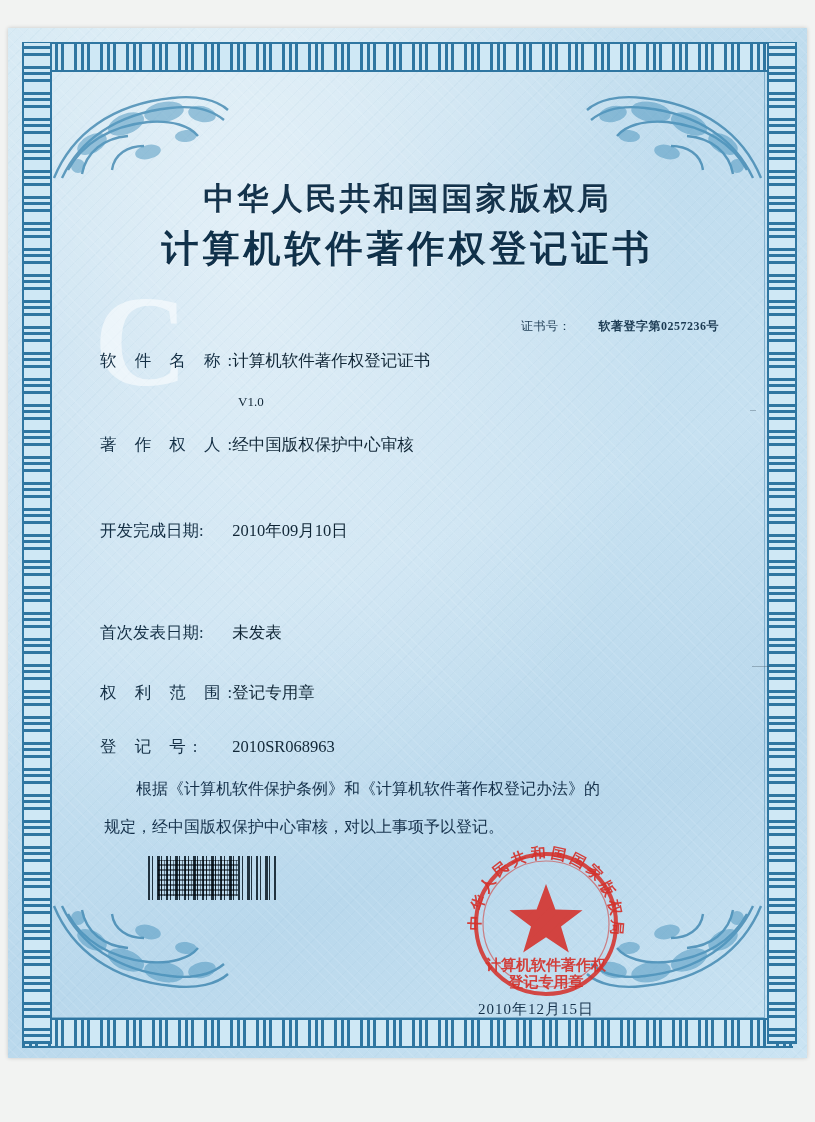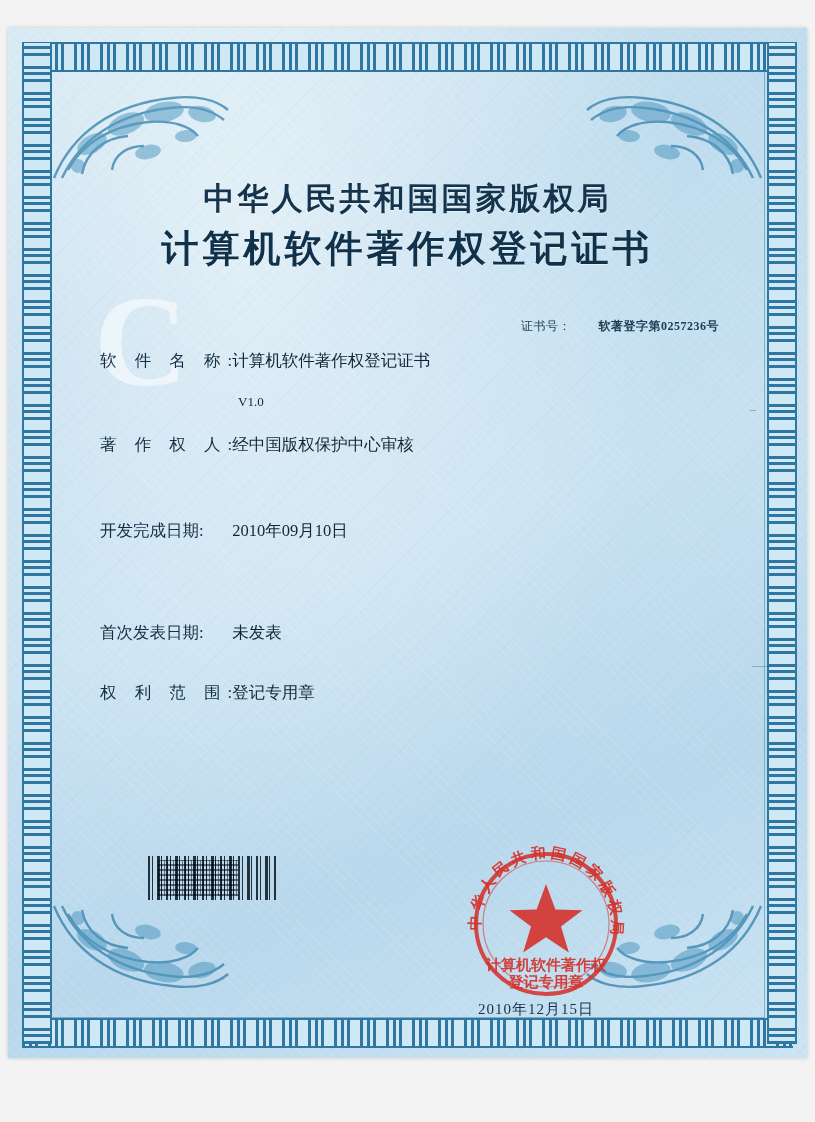--- a/index.html
+++ b/index.html
@@ -373,21 +373,29 @@
       <span class="lbl lbl-normal">首次发表日期:</span>
       <span class="val">未发表</span>
     </div>
 
 
     <div class="field" id="row-scope">
       <span class="lbl lbl-wide">权 利 范 围:</span>
       <span class="val">登记专用章</span>
     </div>
 
-
+    <div class="field" id="row-reg-no">
+      <span class="lbl lbl-wide">登  记  号:</span>
+      <span class="val">2010SR068963</span>
+    </div>
+
+    <div id="paragraph">
+      <span class="indent"></span><span>根据《计算机软件保护条例》和《计算机软件著作权登记办法》的</span><br>
+      <span>规定，经中国版权保护中心审核，对以上事项予以登记。</span>
+    </div>
 
     <div id="barcode"></div>
     <div id="barcode-noise"></div>
 
     <div id="seal">
       <svg viewBox="0 0 176 176" width="176" height="176" aria-hidden="true">
         <defs>
           <path id="ringpath" d="M88,88 m-66,0 a66,66 0 1,1 132,0 a66,66 0 1,1 -132,0"></path>
         </defs>
         <circle cx="88" cy="88" r="70" fill="none" stroke="#d4322c" stroke-width="4" opacity=".88"></circle>

